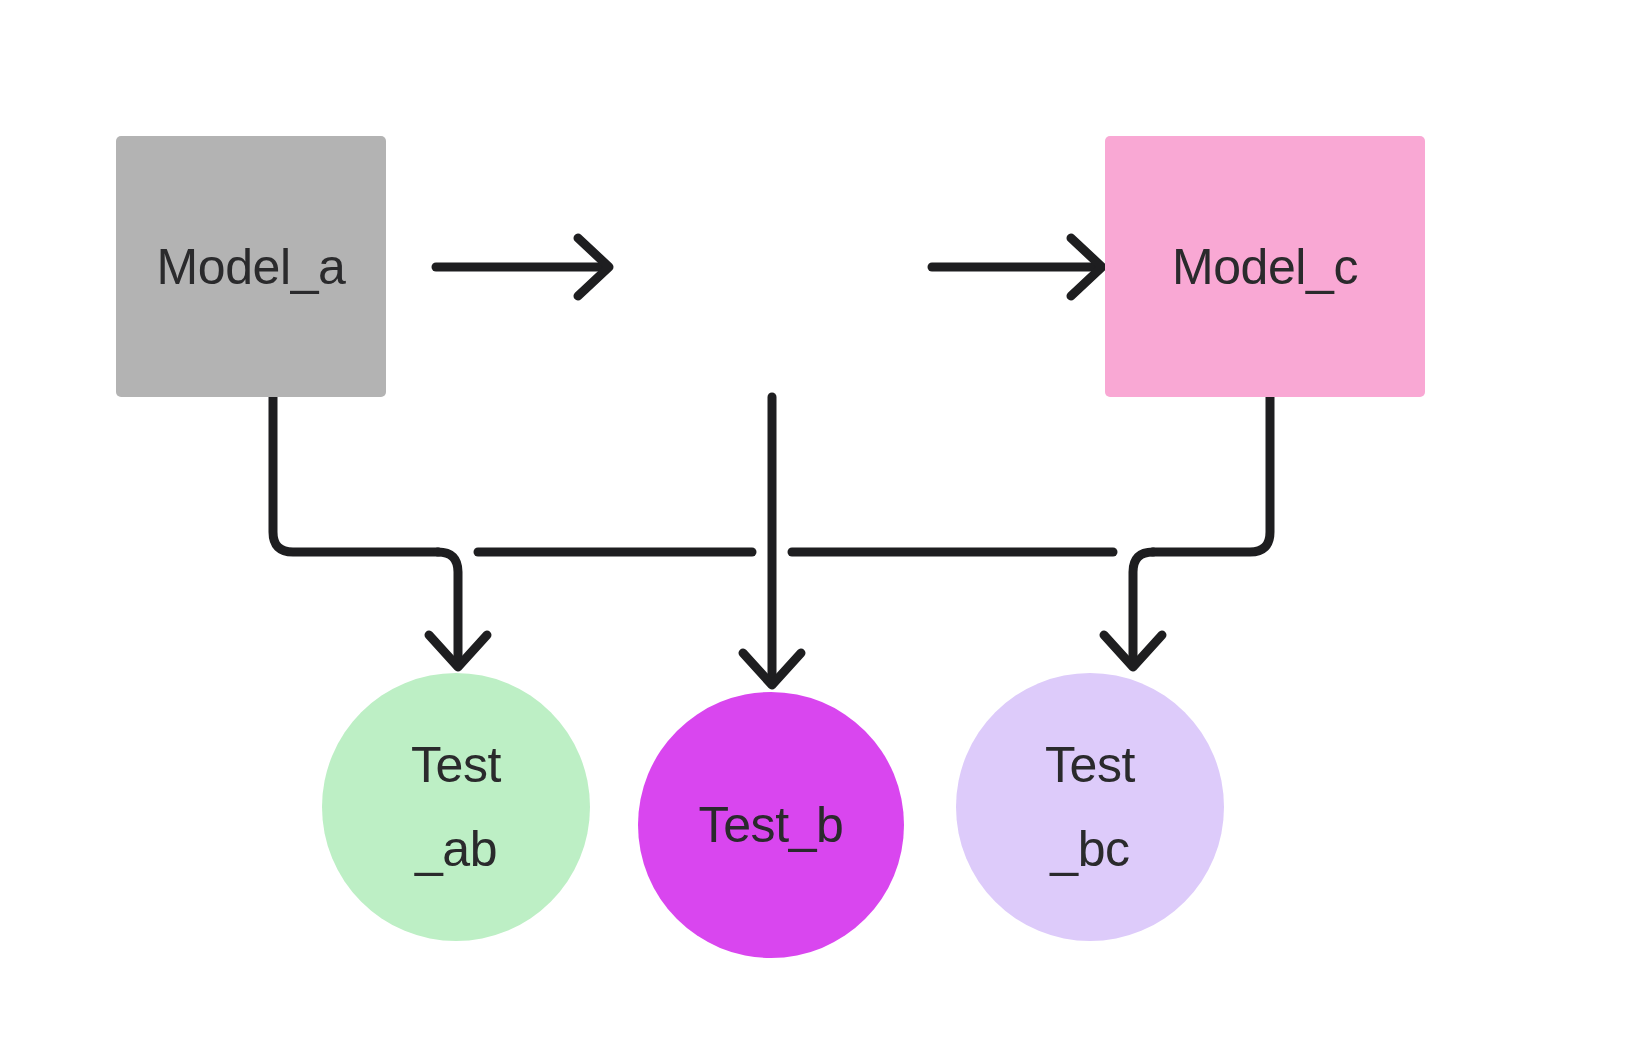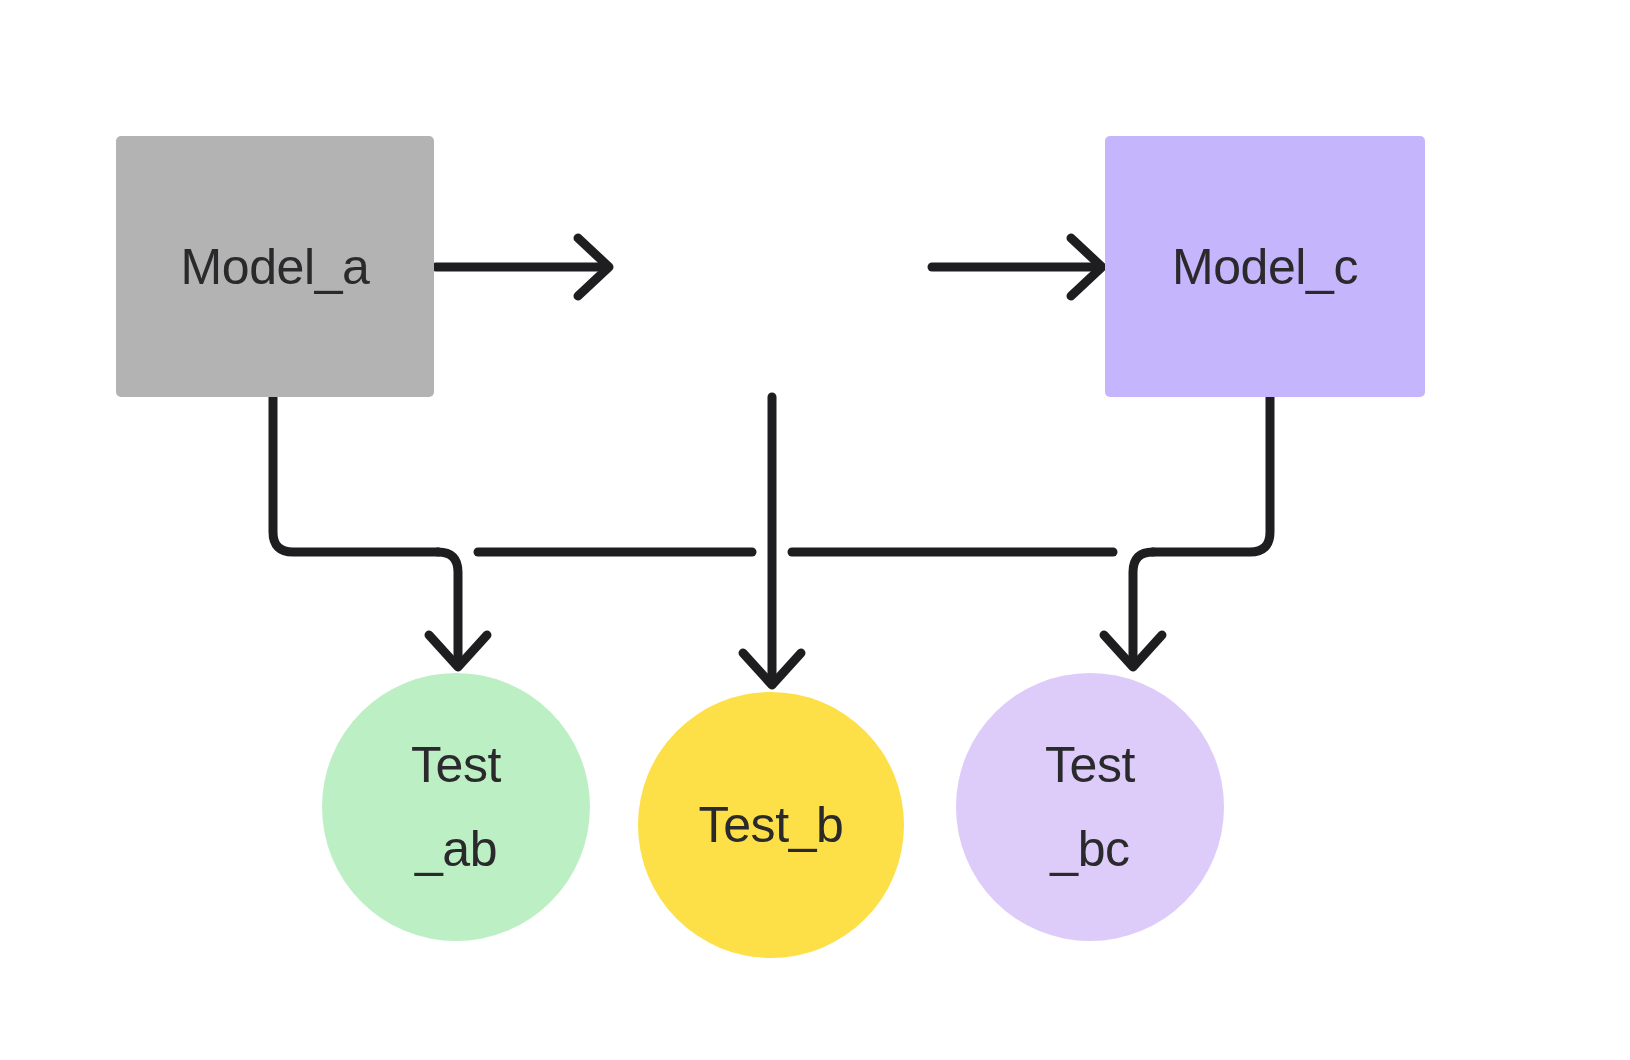--- a/index.html
+++ b/index.html
@@ -45,32 +45,32 @@
     justify-content: center;
     box-sizing: border-box;
   }
   .model-box .label {
     font-size: 50px;
     line-height: 50px;
     letter-spacing: -0.4px;
     white-space: nowrap;
   }
   #model-a {
-    left: 116px;  top: 136px;  width: 318px;  height: 261px;
+    left: 116px;  top: 136px;  width: 270px;  height: 261px;
     background: #b3b3b3;
   }
   #model-a .label { color: #2a2a2c; }
   #model-b {
     left: 613px; top: 136px;  width: 318px;  height: 261px;
     background: #4494f8;
   }
   #model-b .label { color: #ffffff; }
   #model-c {
     left: 1105px; top: 136px; width: 320px;  height: 261px;
-    background: #c4b5fd;
+    background: #f9a8d4;
   }
   #model-c .label { color: #2a2a2c; }
 
   .test-circle {
     position: absolute;
     border-radius: 50%;
     display: flex;
     flex-direction: column;
     align-items: center;
     justify-content: center;
@@ -83,21 +83,21 @@
     color: #2a2a2c;
     white-space: nowrap;
   }
   .test-circle.one-line .tline { line-height: 58px; }
   #test-ab {
     left: 322px;  top: 673px;  width: 268px;  height: 268px;
     background: #bdefc5;
   }
   #test-b {
     left: 638px;  top: 692px;  width: 266px;  height: 266px;
-    background: #fde047;
+    background: #d946ef;
   }
   #test-bc {
     left: 956px;  top: 673px;  width: 268px;  height: 268px;
     background: #ddcbfa;
   }
 </style>
 </head>
 <body>
 
 <div id="canvas">

